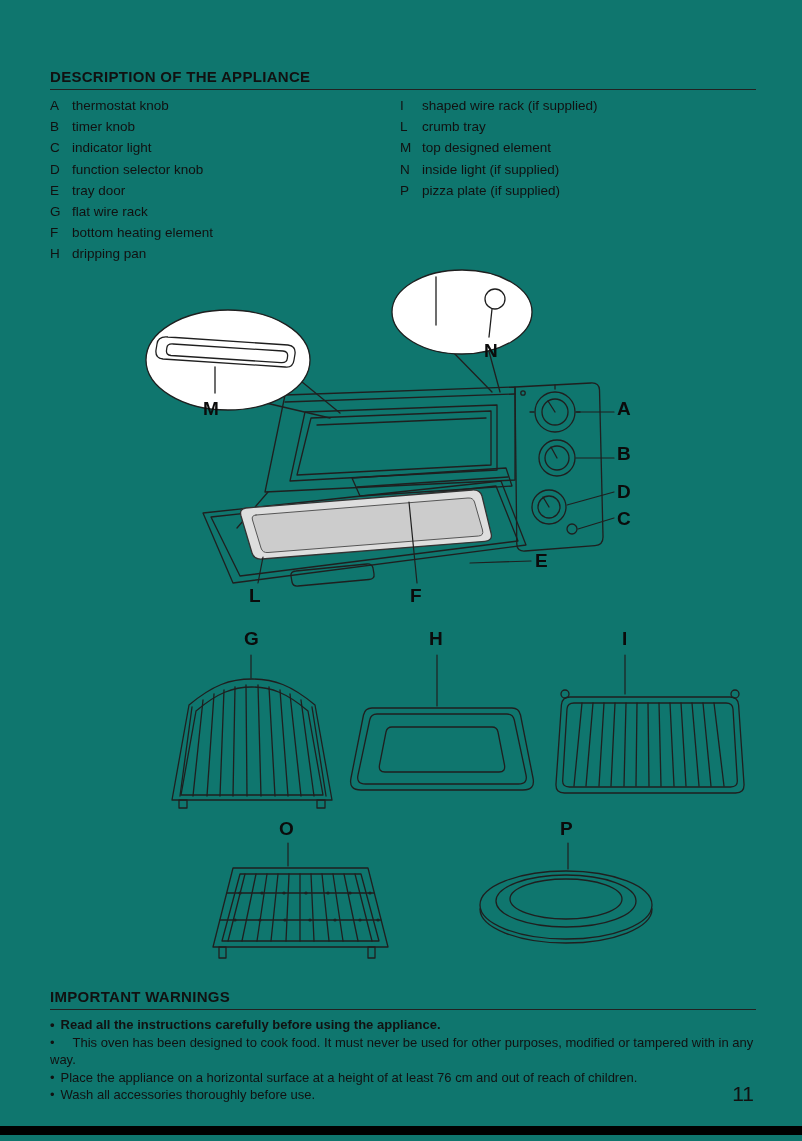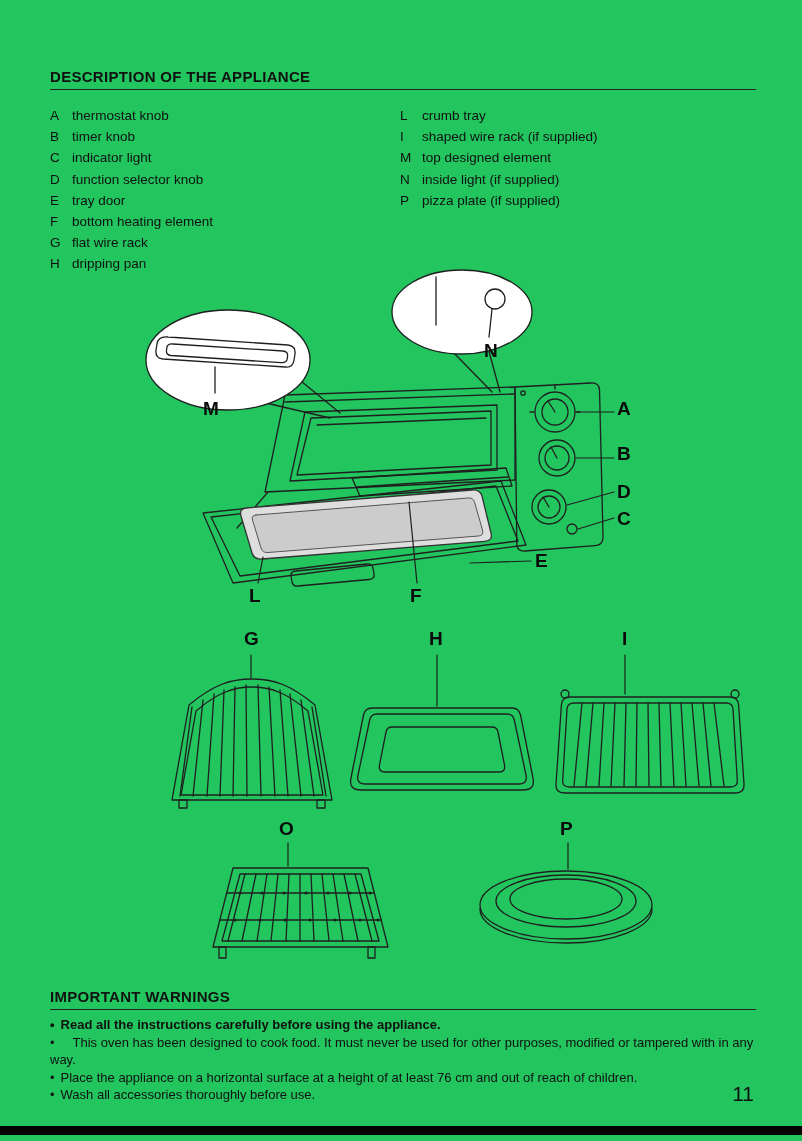--- a/index.html
+++ b/index.html
@@ -1,24 +1,24 @@
 <!DOCTYPE html>
 <html><head>
 <meta charset="utf-8">
 <style>
   html,body{margin:0;padding:0;background:#fff;}
   .page{
-    position:relative;width:802px;height:1141px;background:#22c55e;overflow:hidden;
+    position:relative;width:802px;height:1141px;background:#0f766e;overflow:hidden;
     font-family:"Liberation Sans","DejaVu Sans",sans-serif;color:#111;
   }
   
   .section{position:absolute;left:50px;width:706px;}
   .sec-title{font-size:15px;font-weight:bold;letter-spacing:.3px;margin:0;}
   .rule{height:0;border-top:1.4px solid #222;margin-top:4px;}
-  .parts{display:flex;margin-top:15px;}
+  .parts{display:flex;margin-top:5px;}
   .parts ul{list-style:none;margin:0;padding:0;}
   .parts .col-left{width:350px;}
   .parts li{font-size:13.5px;line-height:21.2px;white-space:nowrap;}
   .pkey{display:inline-block;width:22px;}
   .warnlist{list-style:none;margin:6px 0 0 0;padding:0;}
   .warnlist li{font-size:13px;line-height:17.6px;}
   .warnlist li::before{content:"\2022";margin-right:6px;}
   .warnlist li.bold{font-weight:bold;}
   .warnlist li.indent::before{margin-right:18px;}
   .page-number{position:absolute;right:48px;top:1082px;font-size:21px;}
@@ -39,27 +39,27 @@
   <div class="section" style="top:68px;">
     <h1 class="sec-title">DESCRIPTION OF THE APPLIANCE</h1>
     <div class="rule"></div>
     <div class="parts">
       <ul class="col-left">
         <li><span class="pkey">A</span><span>thermostat knob</span></li>
         <li><span class="pkey">B</span><span>timer knob</span></li>
         <li><span class="pkey">C</span><span>indicator light</span></li>
         <li><span class="pkey">D</span><span>function selector knob</span></li>
         <li><span class="pkey">E</span><span>tray door</span></li>
+        <li><span class="pkey">G</span><span>flat wire rack</span></li>
         <li><span class="pkey">F</span><span>bottom heating element</span></li>
-        <li><span class="pkey">G</span><span>flat wire rack</span></li>
         <li><span class="pkey">H</span><span>dripping pan</span></li>
       </ul>
       <ul class="col-right">
+        <li><span class="pkey">I</span><span>shaped wire rack (if supplied)</span></li>
         <li><span class="pkey">L</span><span>crumb tray</span></li>
-        <li><span class="pkey">I</span><span>shaped wire rack (if supplied)</span></li>
         <li><span class="pkey">M</span><span>top designed element</span></li>
         <li><span class="pkey">N</span><span>inside light (if supplied)</span></li>
         <li><span class="pkey">P</span><span>pizza plate (if supplied)</span></li>
       </ul>
     </div>
   </div>
 
   <div class="diagram">
     <svg width="802" height="705" viewBox="0 0 802 705">
       <g stroke="#1f1f1f" fill="none" stroke-width="1.3" stroke-linejoin="round" stroke-linecap="round">

